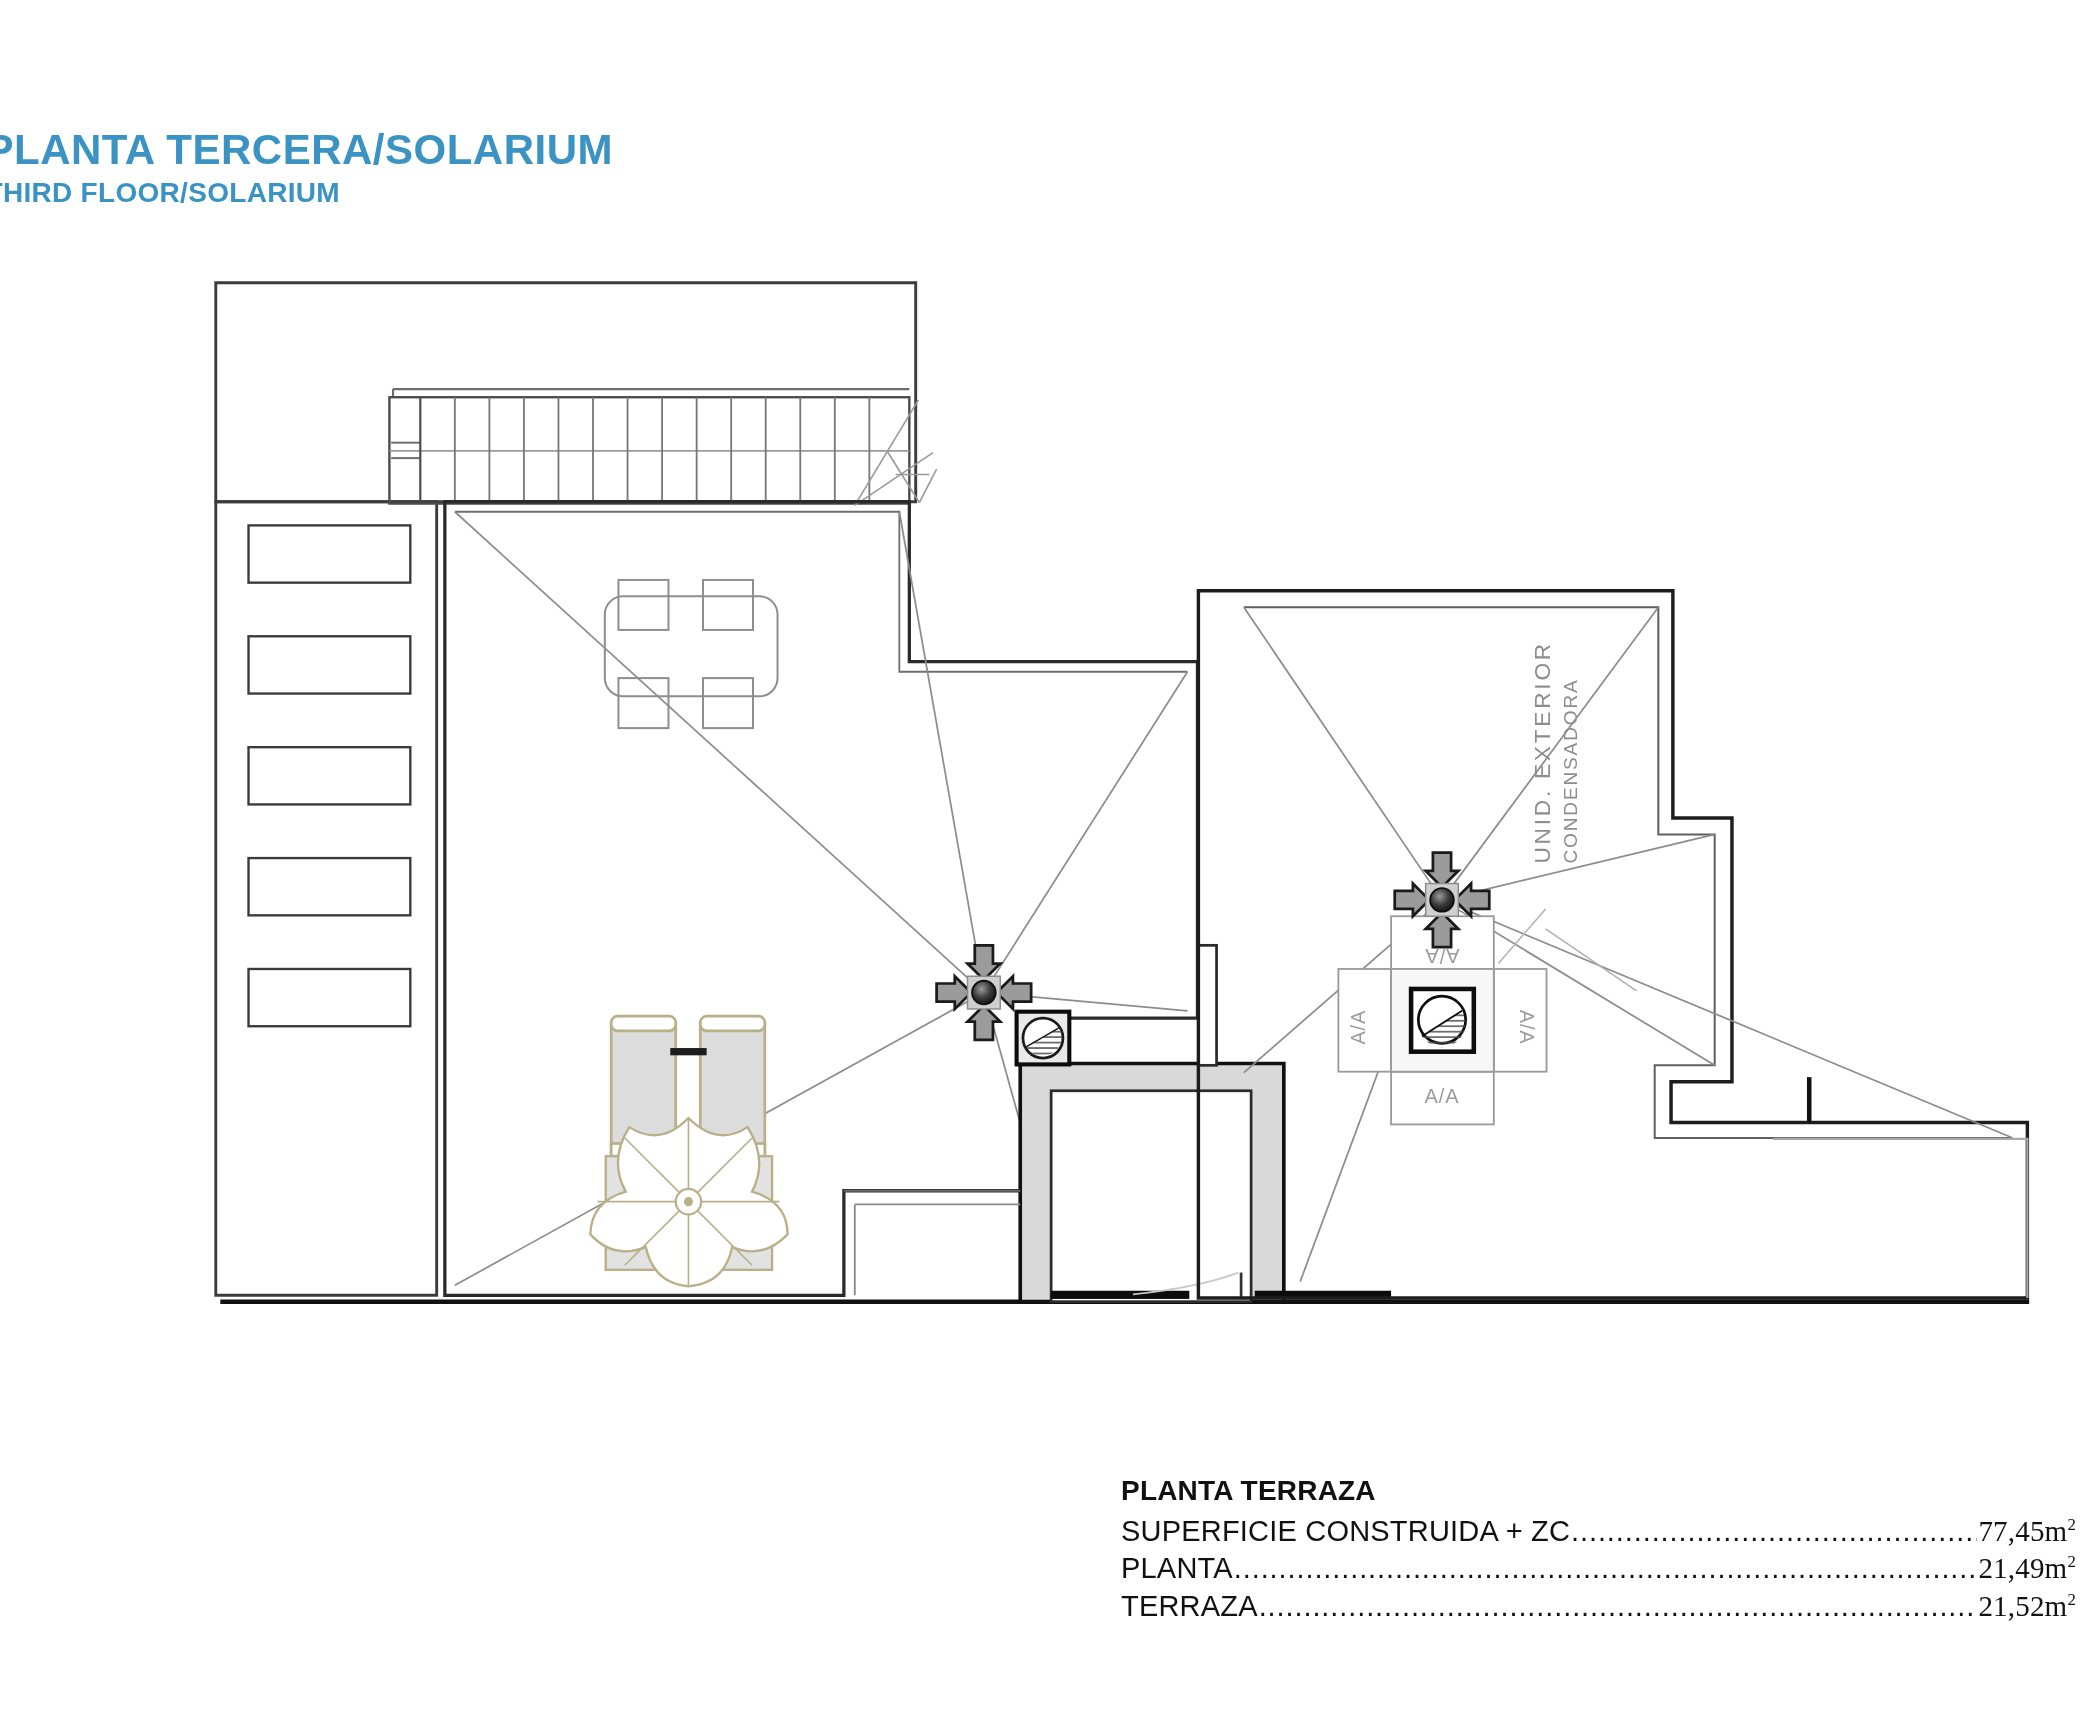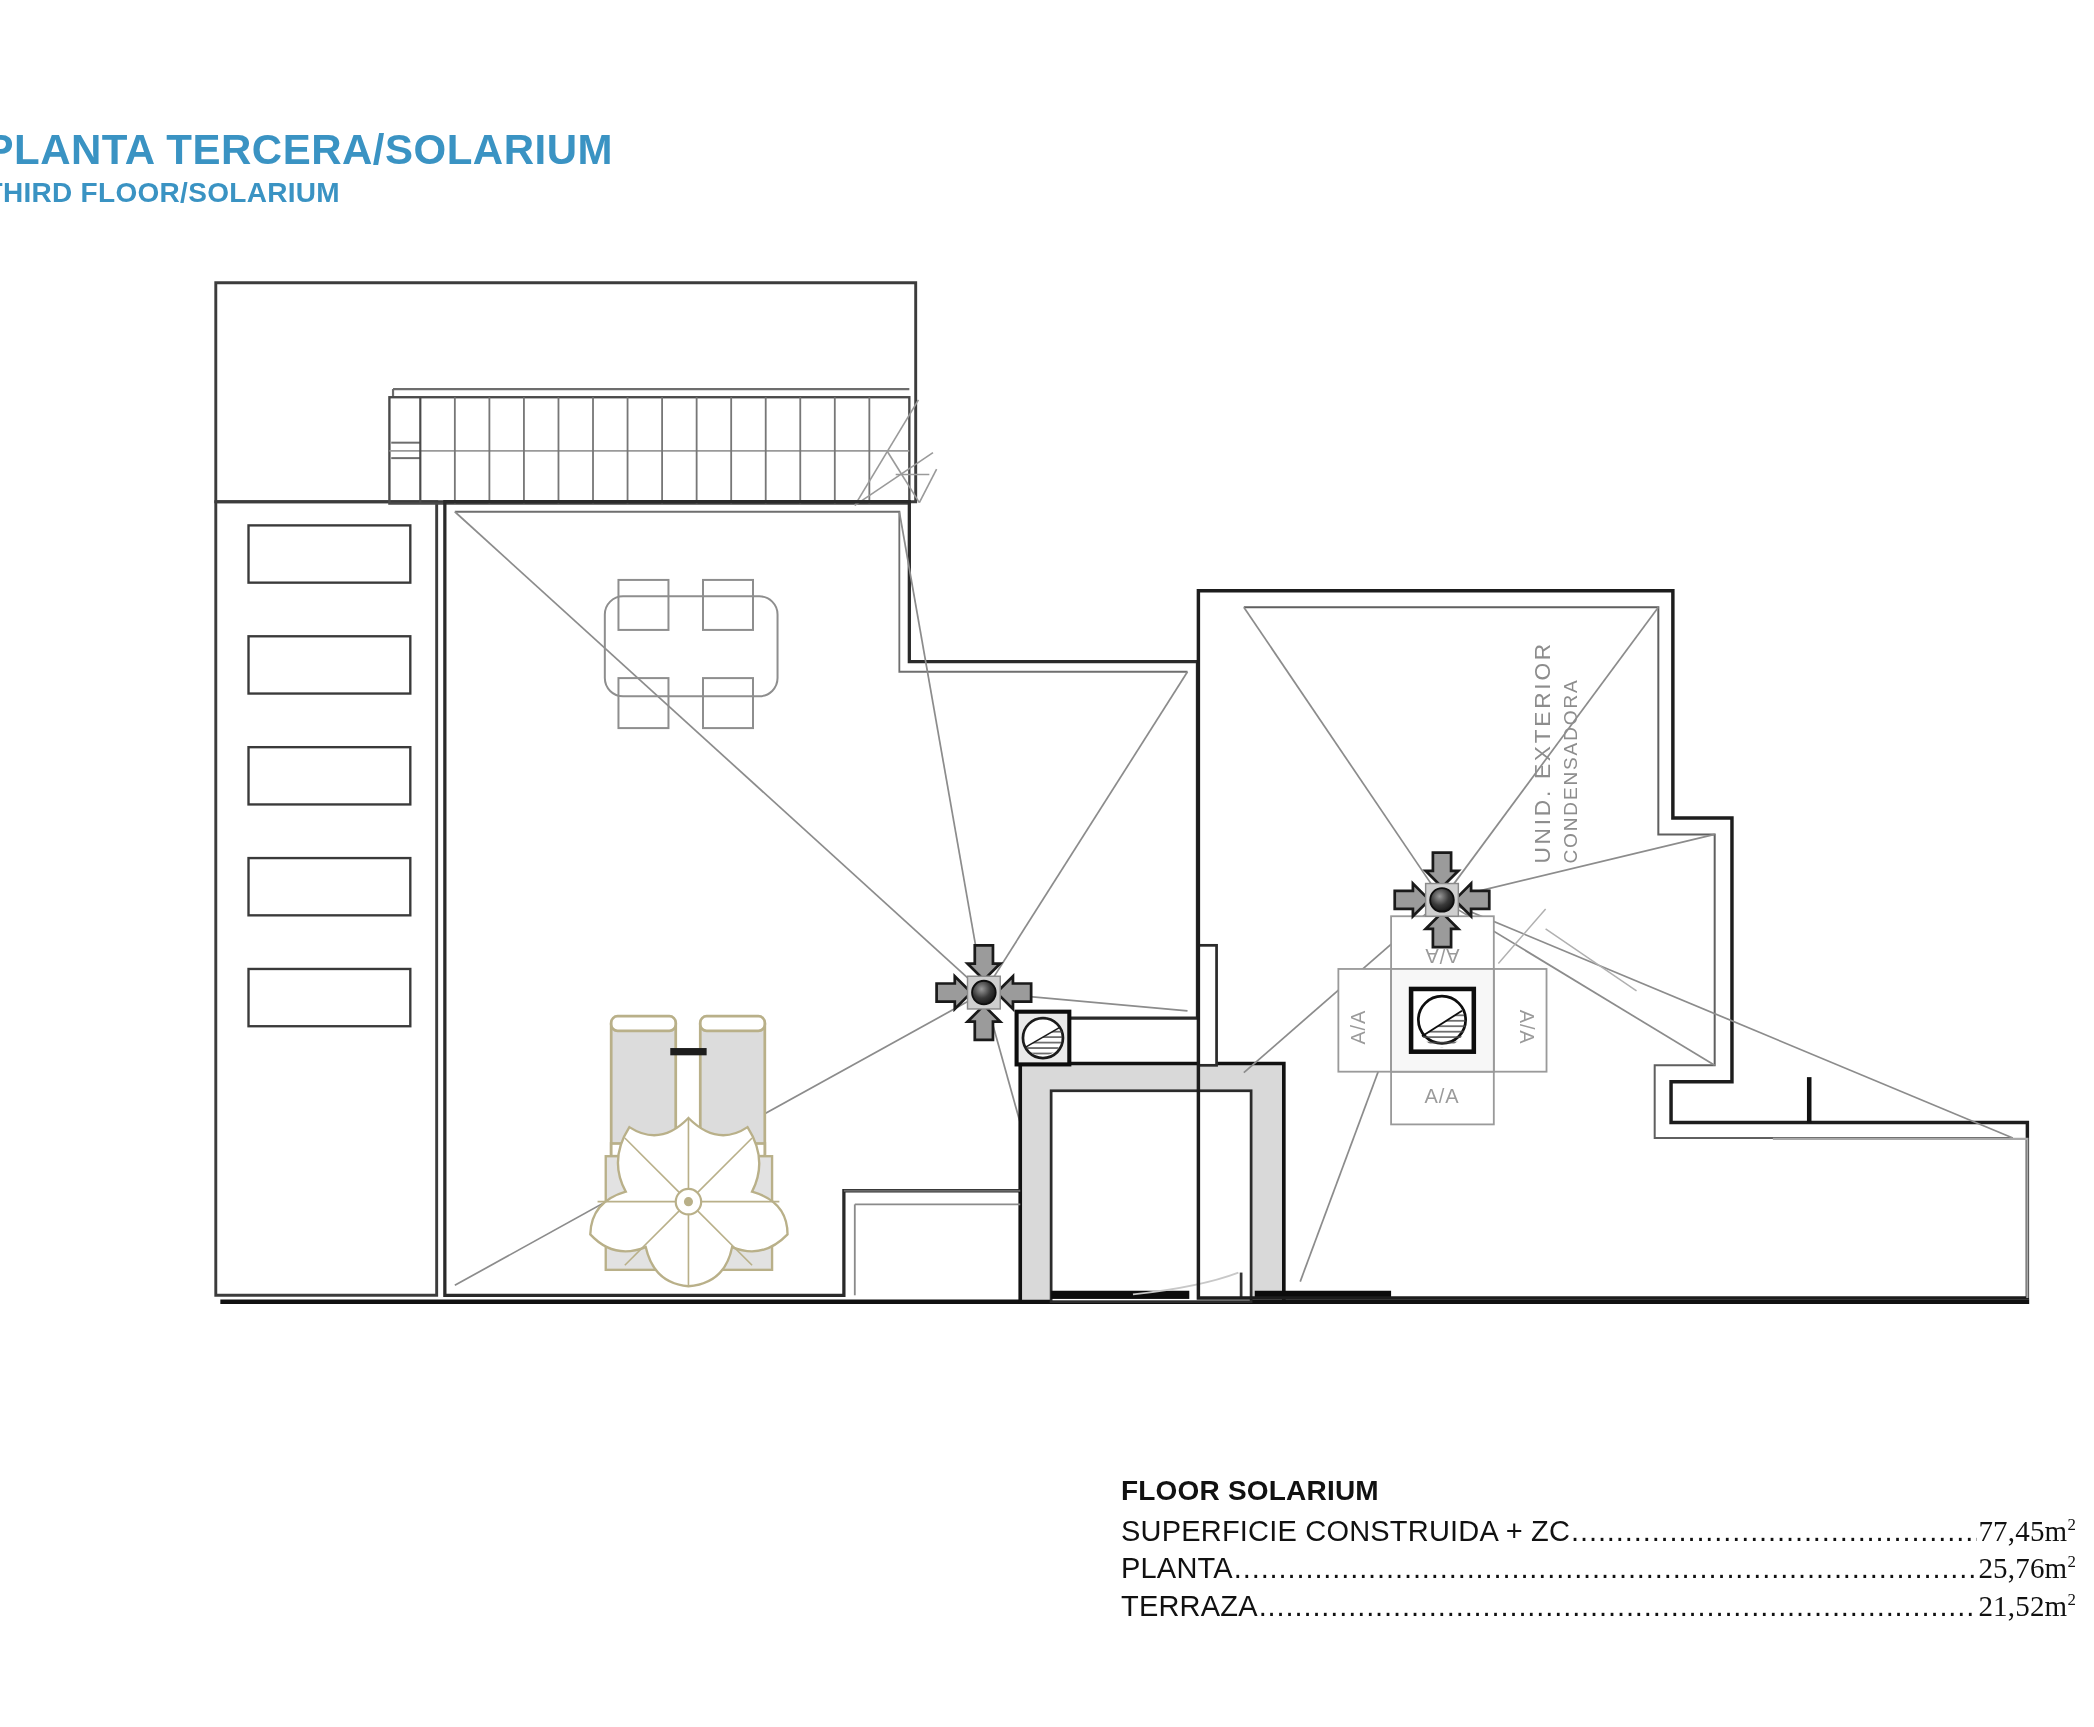--- a/index.html
+++ b/index.html
@@ -352,32 +352,32 @@
     <line x1="1990" y1="1185" x2="1990" y2="1235" stroke="#111111" stroke-width="5"></line>
   </g>
 
   <g>
     <path d="M 1950 1253 L 2230 1253 L 2230 1428" fill="none" stroke="#a9a9a9" stroke-width="2.4"></path>
   </g>
 
 </svg>
 
 <div id="legend">
-  <div id="legend-heading">FLOOR SOLARIUM</div>
+  <div id="legend-heading">PLANTA TERRAZA</div>
 
   <div class="legend-row">
     <span class="legend-label">SUPERFICIE CONSTRUIDA + ZC</span>
     <span class="legend-dots">..................................................................................................</span>
     <span class="legend-value"><span>77,45m</span><sup>2</sup></span>
   </div>
 
   <div class="legend-row">
     <span class="legend-label">PLANTA</span>
     <span class="legend-dots">..................................................................................................</span>
-    <span class="legend-value"><span>25,76m</span><sup>2</sup></span>
+    <span class="legend-value"><span>21,49m</span><sup>2</sup></span>
   </div>
 
   <div class="legend-row">
     <span class="legend-label">TERRAZA</span>
     <span class="legend-dots">..................................................................................................</span>
     <span class="legend-value"><span>21,52m</span><sup>2</sup></span>
   </div>
 </div>
 
 

